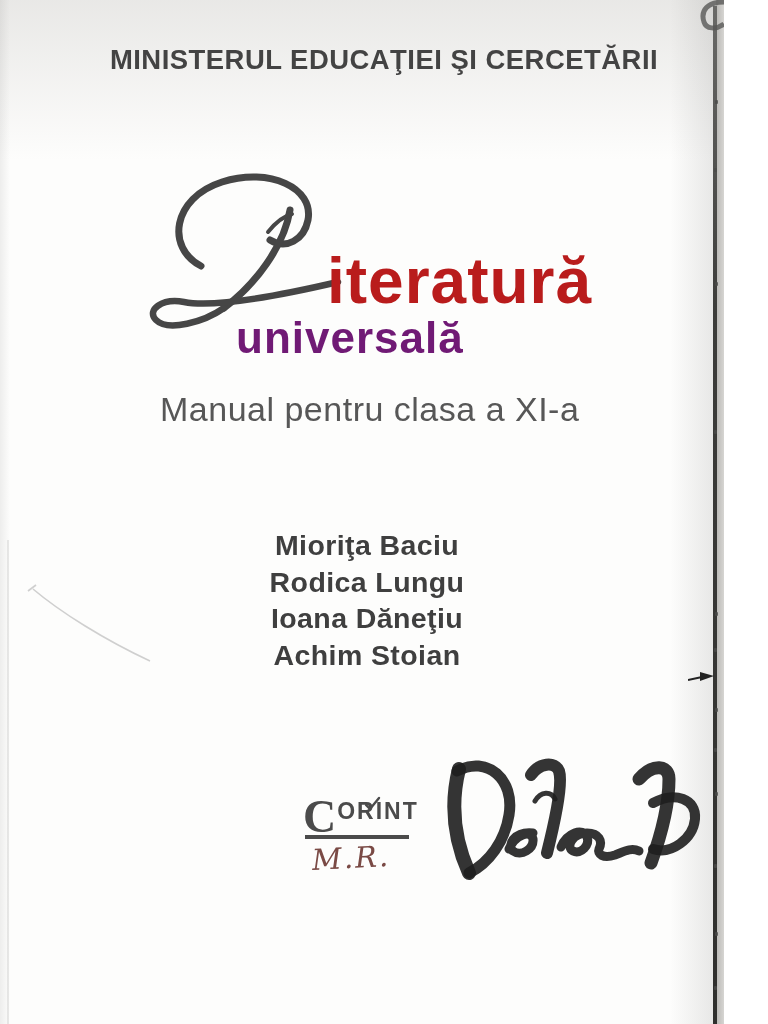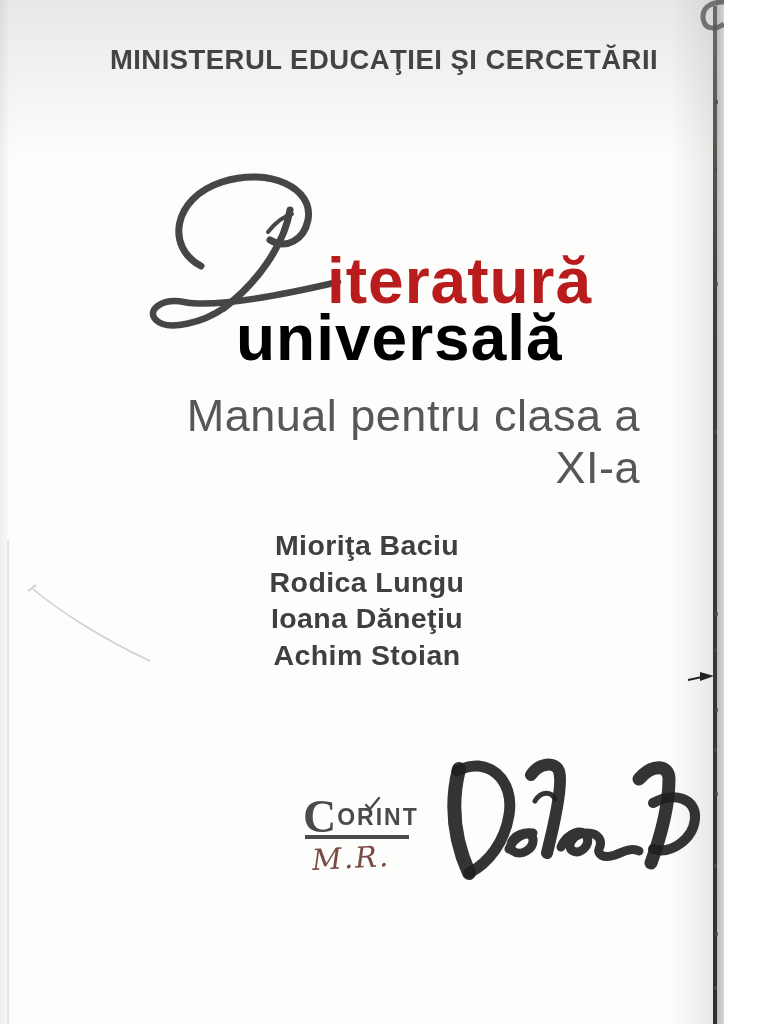--- a/index.html
+++ b/index.html
@@ -32,37 +32,37 @@
     transform:scaleX(.98);
   }
   .title-block{position:absolute;left:0;top:0;}
   .script-l{position:absolute;left:138px;top:170px;}
   .title-line1{
     position:absolute;left:327px;top:249px;
     font-weight:700;font-size:64px;line-height:64px;letter-spacing:1px;color:#b91c1c;
   }
   .title-line2{
     position:absolute;left:236px;top:306px;
-    font-weight:700;font-size:64px;line-height:64px;letter-spacing:1px;color:#000000;
+    font-weight:700;font-size:44px;line-height:64px;letter-spacing:1px;color:#701a75;
   }
   .subtitle{
-    position:absolute;left:160px;top:390px;width:480px;text-align:right;
-    font-size:45px;color:#575757;letter-spacing:.5px;
+    position:absolute;left:160px;top:390px;width:480px;text-align:left;
+    font-size:34px;color:#575757;letter-spacing:.5px;
   }
   .authors{
     position:absolute;left:0;top:527px;width:768px;text-align:center;
     transform:translateX(-17px);
     font-weight:700;font-size:28.5px;line-height:36.5px;color:#3f3f3f;letter-spacing:.4px;
   }
   .authors div{white-space:nowrap;}
 
   .corint{position:absolute;left:303px;top:797px;width:110px;height:46px;color:#4b4b4b;}
   .corint-row{display:flex;align-items:flex-end;position:relative;z-index:2;}
   .corint-c{font-weight:700;font-size:46px;line-height:40px;font-family:"Liberation Serif",serif;}
-  .corint-rest{font-weight:700;font-size:23px;line-height:23px;letter-spacing:2px;margin-left:1px;margin-bottom:8px;}
+  .corint-rest{font-weight:700;font-size:23px;line-height:23px;letter-spacing:2px;margin-left:1px;margin-bottom:14px;}
   .corint-underline{position:absolute;left:2px;top:38px;width:104px;height:4px;background:#4b4b4b;z-index:1;}
   .corint-check{position:absolute;left:61px;top:-1px;}
 
   .mr-initials{
     position:absolute;left:312px;top:841px;
     font-family:"DejaVu Serif",serif;font-style:italic;
     font-size:29px;color:#7a4a45;transform:rotate(-3deg);letter-spacing:2px;
   }
   .signature{position:absolute;left:443px;top:735px;}
 </style>

